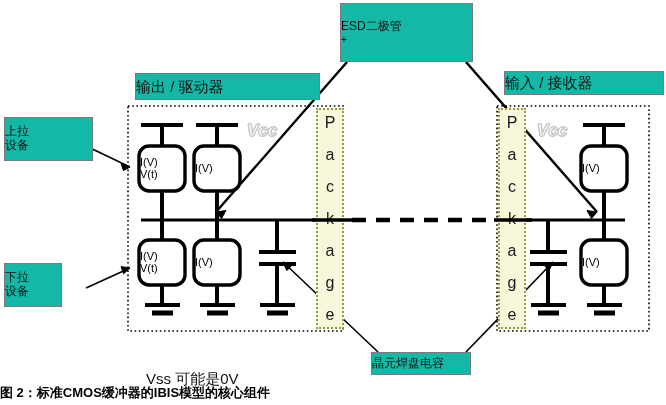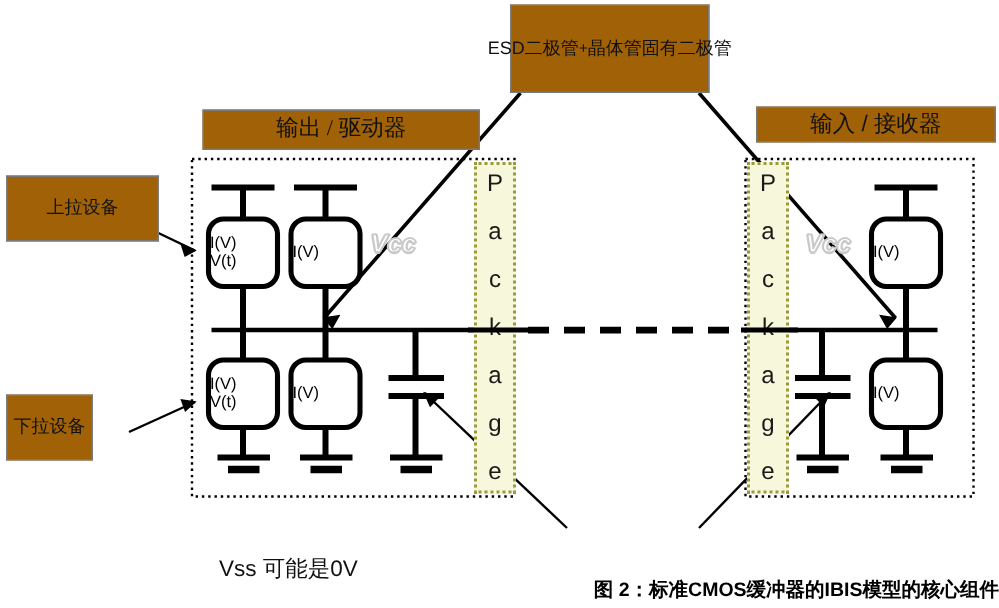--- a/index.html
+++ b/index.html
@@ -6,22 +6,22 @@
   body{
     width:666px;height:405px;position:relative;overflow:hidden;
     font-family:"Liberation Sans","DejaVu Sans",sans-serif;
     color:#000;
   }
   #stage{position:absolute;left:0;top:0;width:666px;height:405px;}
   svg.layer{position:absolute;left:0;top:0;width:666px;height:405px;}
 
   .lbl-box{
     position:absolute;box-sizing:border-box;
-    border:1px solid #7a7a7a;background:#a16207;
-    display:flex;flex-direction:row;align-items:center;justify-content:center;
+    border:1px solid #7a7a7a;background:#14b8a6;
+    display:flex;flex-direction:column;align-items:flex-start;justify-content:center;
     text-align:center;line-height:1.15;color:#111;
   }
   .lbl-box span{display:block;white-space:nowrap;}
 
   .pkg-box{
     position:absolute;box-sizing:border-box;
     border:2px dotted #9a9a3d;background:#f7f7dc;
     display:flex;flex-direction:column;align-items:center;
     justify-content:space-between;
     padding:5px 0 4px 0;
@@ -30,35 +30,34 @@
   .pkg-box span{display:block;}
 
   .vcc{
     position:absolute;font-size:17px;font-weight:700;font-style:italic;
     color:#ffffff;
     -webkit-text-stroke:1px #c9c9c9;
     text-shadow:
       -1px 0 #c9c9c9, 1px 0 #c9c9c9, 0 -1px #c9c9c9, 0 1px #c9c9c9;
     letter-spacing:0px;
     user-select:none;
-    margin-top:32px;
   }
 
   .iv-text{
     position:absolute;text-align:left;font-size:11px;line-height:1.05;
     color:#000;white-space:nowrap;
   }
   .iv-text b{font-weight:400;display:block;}
 
   .rail-text{
     position:absolute;font-size:15px;color:#111;white-space:nowrap;
   }
 
   .caption{
-    position:absolute;width:100%;text-align:right;
+    position:absolute;width:100%;text-align:left;
     font-size:13px;font-weight:700;color:#000;white-space:nowrap;
   }
 </style>
 </head>
 <body>
 
 <div id="stage">
 
   <svg class="layer" viewBox="0 0 666 405">
 
@@ -214,40 +213,42 @@
 
   <div class="iv-text" style="left:582px;top:257px;width:44px;">
     <b>I(V)</b>
   </div>
 
   <div class="vcc" style="left:247px;top:121px;">Vcc</div>
   <div class="vcc" style="left:537px;top:121px;">Vcc</div>
 
   <div class="rail-text" style="left:146px;top:338px;margin-top:32px;">Vss 可能是0V</div>
 
-  <div class="lbl-box" style="left:135px;top:73px;width:185px;height:27px;font-size:15px;font-family:Liberation Serif, serif;">
+  <div class="lbl-box" style="left:135px;top:73px;width:185px;height:27px;font-size:15px;">
     <span>输出 / 驱动器</span>
   </div>
 
   <div class="lbl-box" style="left:504px;top:71px;width:160px;height:24px;font-size:15px;">
     <span>输入 / 接收器</span>
   </div>
 
-  <div class="lbl-box" style="left:4px;top:117px;width:102px;height:44px;font-size:12px;">
+  <div class="lbl-box" style="left:4px;top:117px;width:89px;height:44px;font-size:12px;">
     <span>上拉</span>
     <span>设备</span>
   </div>
 
   <div class="lbl-box" style="left:4px;top:263px;width:58px;height:44px;font-size:12px;">
     <span>下拉</span>
     <span>设备</span>
   </div>
 
   <div class="lbl-box" style="left:340px;top:3px;width:133px;height:59px;font-size:12px;">
     <span>ESD二极管</span>
     <span style="font-size:10px;">+</span>
-    <span>晶体管固有二极管</span>
-  </div>
-
+  </div>
+
+  <div class="lbl-box" style="left:371px;top:352px;width:100px;height:23px;font-size:12px;">
+    <span>晶元焊盘电容</span>
+  </div>
 
   <div class="caption" style="left:0;top:384px;">图 2：标准CMOS缓冲器的IBIS模型的核心组件</div>
 
 </div>
 
 </body></html>

